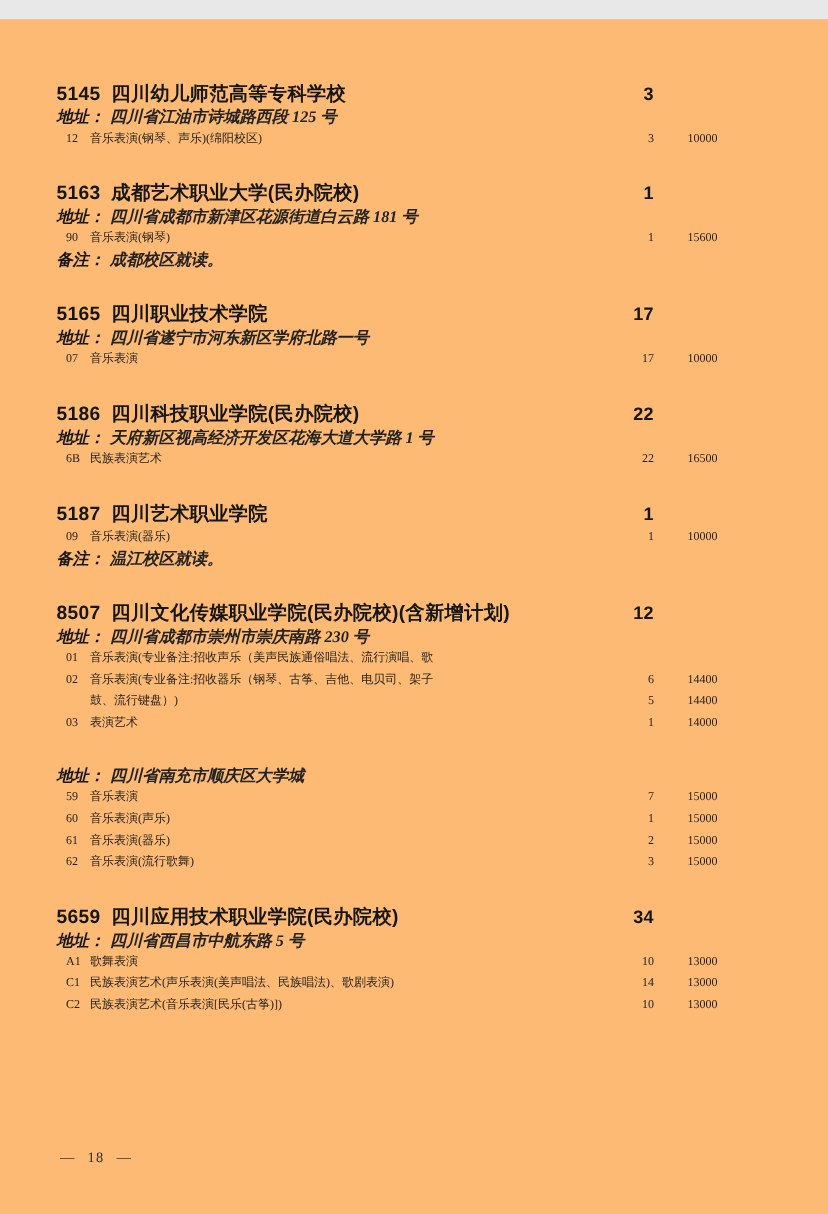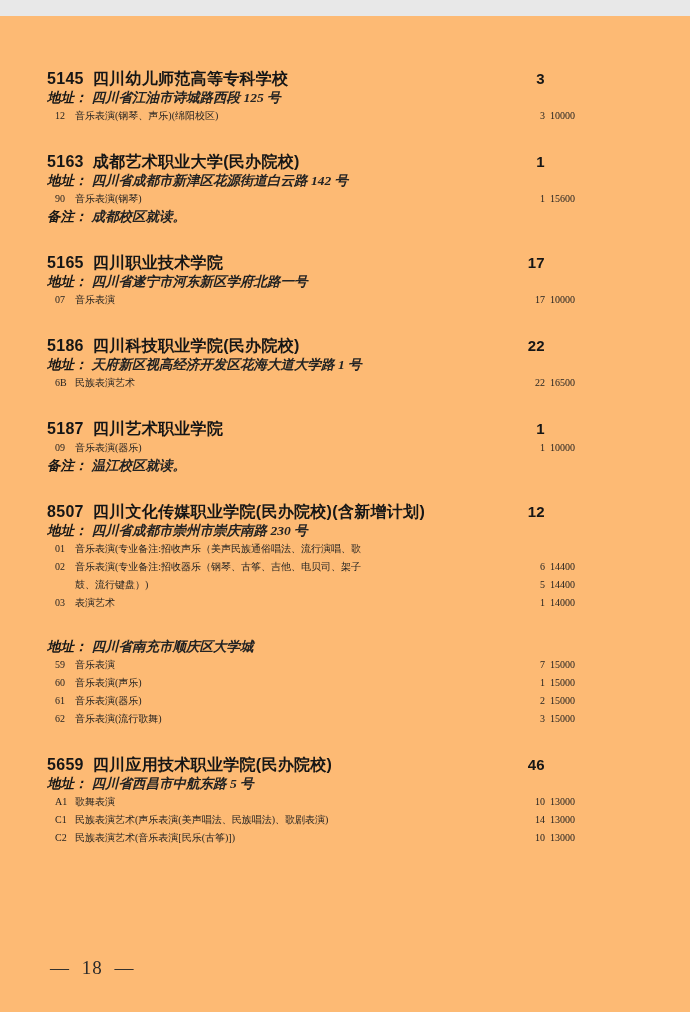--- a/index.html
+++ b/index.html
@@ -33,42 +33,42 @@
   .addr { font-style:italic;font-weight:bold; }
   .prog-row { font-size:10px; line-height:18px; padding-left:8px; color:#1f1f1f; }
   .prog-row.cont { padding-left:28px; }
   .pcode { display:inline-block; width:20px; }
   .col-count {
     position:absolute; right:53px; top:0;
     width:46px; text-align:right;
   }
   .col-fee {
     position:absolute; right:0; top:0;
-    width:48px; 
+    width:48px; text-align:right;
   }
   .title-row .col-count { font-size:15px; }
   .footer {
     position:absolute; left:50px; top:941px;
-    font-size:19px; color:#2b2b2b;
+    font-size:12px; color:#2b2b2b;
     letter-spacing:1px; word-spacing:6px;
   }
 </style>
 </head>
 <body>
 
 <div class="page">
   <div id="blocks">
       <section class="school">
         <div class="row title-row"><span class="scode">5145</span><span class="sname">四川幼儿师范高等专科学校</span><span class="col-count">3</span></div>
         <div class="row addr-row"><span class="label">地址：</span><span class="addr">四川省江油市诗城路西段 125 号</span></div>
         <div class="row prog-row"><span class="pcode">12</span><span class="ptext">音乐表演(钢琴、声乐)(绵阳校区)</span><span class="col-count">3</span><span class="col-fee">10000</span></div>
       </section>
       <section class="school">
         <div class="row title-row"><span class="scode">5163</span><span class="sname">成都艺术职业大学(民办院校)</span><span class="col-count">1</span></div>
-        <div class="row addr-row"><span class="label">地址：</span><span class="addr">四川省成都市新津区花源街道白云路 142 号</span></div>
+        <div class="row addr-row"><span class="label">地址：</span><span class="addr">四川省成都市新津区花源街道白云路 181 号</span></div>
         <div class="row prog-row"><span class="pcode">90</span><span class="ptext">音乐表演(钢琴)</span><span class="col-count">1</span><span class="col-fee">15600</span></div>
         <div class="row addr-row"><span class="label">备注：</span><span class="addr">成都校区就读。</span></div>
       </section>
       <section class="school">
         <div class="row title-row"><span class="scode">5165</span><span class="sname">四川职业技术学院</span><span class="col-count">17</span></div>
         <div class="row addr-row"><span class="label">地址：</span><span class="addr">四川省遂宁市河东新区学府北路一号</span></div>
         <div class="row prog-row"><span class="pcode">07</span><span class="ptext">音乐表演</span><span class="col-count">17</span><span class="col-fee">10000</span></div>
       </section>
       <section class="school">
         <div class="row title-row"><span class="scode">5186</span><span class="sname">四川科技职业学院(民办院校)</span><span class="col-count">22</span></div>
@@ -90,21 +90,21 @@
         <div class="row prog-row"><span class="pcode">03</span><span class="ptext">表演艺术</span><span class="col-count">1</span><span class="col-fee">14000</span></div>
       </section>
       <section class="school">
         <div class="row addr-row"><span class="label">地址：</span><span class="addr">四川省南充市顺庆区大学城</span></div>
         <div class="row prog-row"><span class="pcode">59</span><span class="ptext">音乐表演</span><span class="col-count">7</span><span class="col-fee">15000</span></div>
         <div class="row prog-row"><span class="pcode">60</span><span class="ptext">音乐表演(声乐)</span><span class="col-count">1</span><span class="col-fee">15000</span></div>
         <div class="row prog-row"><span class="pcode">61</span><span class="ptext">音乐表演(器乐)</span><span class="col-count">2</span><span class="col-fee">15000</span></div>
         <div class="row prog-row"><span class="pcode">62</span><span class="ptext">音乐表演(流行歌舞)</span><span class="col-count">3</span><span class="col-fee">15000</span></div>
       </section>
       <section class="school">
-        <div class="row title-row"><span class="scode">5659</span><span class="sname">四川应用技术职业学院(民办院校)</span><span class="col-count">46</span></div>
+        <div class="row title-row"><span class="scode">5659</span><span class="sname">四川应用技术职业学院(民办院校)</span><span class="col-count">34</span></div>
         <div class="row addr-row"><span class="label">地址：</span><span class="addr">四川省西昌市中航东路 5 号</span></div>
         <div class="row prog-row"><span class="pcode">A1</span><span class="ptext">歌舞表演</span><span class="col-count">10</span><span class="col-fee">13000</span></div>
         <div class="row prog-row"><span class="pcode">C1</span><span class="ptext">民族表演艺术(声乐表演(美声唱法、民族唱法)、歌剧表演)</span><span class="col-count">14</span><span class="col-fee">13000</span></div>
         <div class="row prog-row"><span class="pcode">C2</span><span class="ptext">民族表演艺术(音乐表演[民乐(古筝)])</span><span class="col-count">10</span><span class="col-fee">13000</span></div>
       </section>
     </div>
   <div class="footer">— 18 —</div>
 </div>
 
 </body></html>

